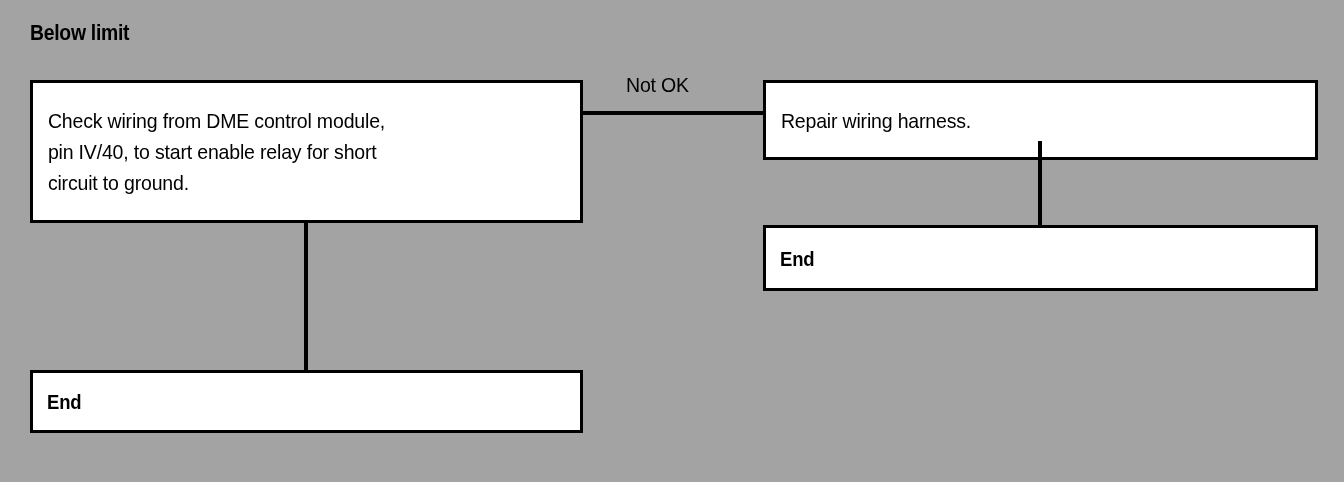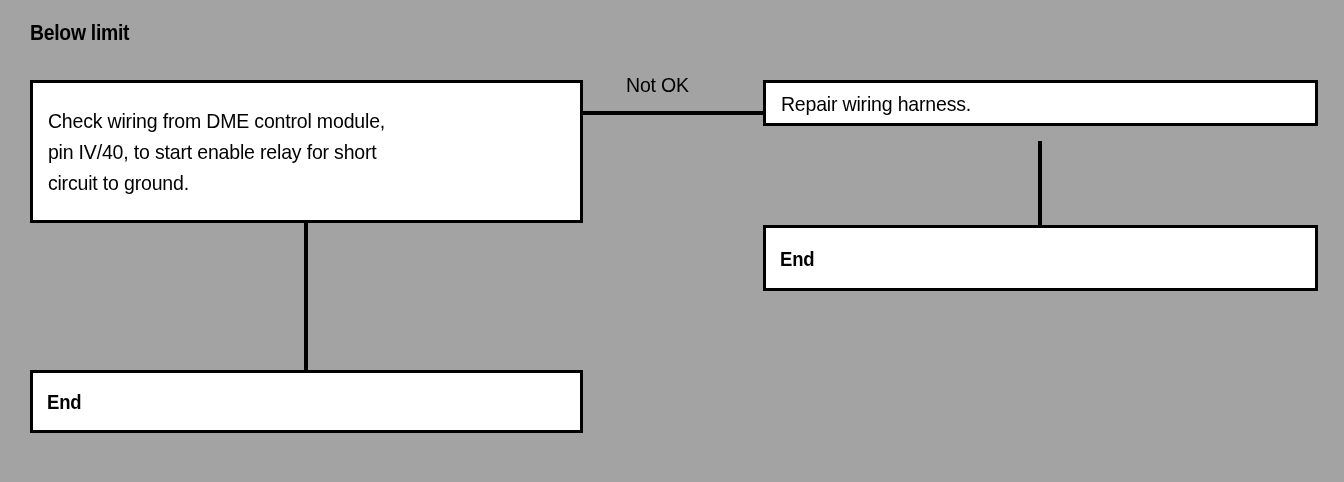--- a/index.html
+++ b/index.html
@@ -50,21 +50,21 @@
     white-space: pre-line;
   }
   .node-text.bold {
     font-weight: bold;
     letter-spacing: -0.3px;
     transform: scaleX(0.88);
   }
   
   #node-check   { left: 30px;  top: 80px;  width: 553px; height: 143px; }
   #node-end-left{ left: 30px;  top: 370px; width: 553px; height: 63px;  }
-  #node-repair  { left: 763px; top: 80px;  width: 555px; height: 46px;  }
+  #node-repair  { left: 763px; top: 80px;  width: 555px; height: 80px;  }
   #node-end-right{left: 763px; top: 225px; width: 555px; height: 66px;  }
 
   
   .conn {
     position: absolute;
     background: #000000;
   }
   .conn.v { width: 4px; }
   .conn.h { height: 4px; }
   #conn-check-to-end     { left: 304px; top: 220px; height: 152px; }

